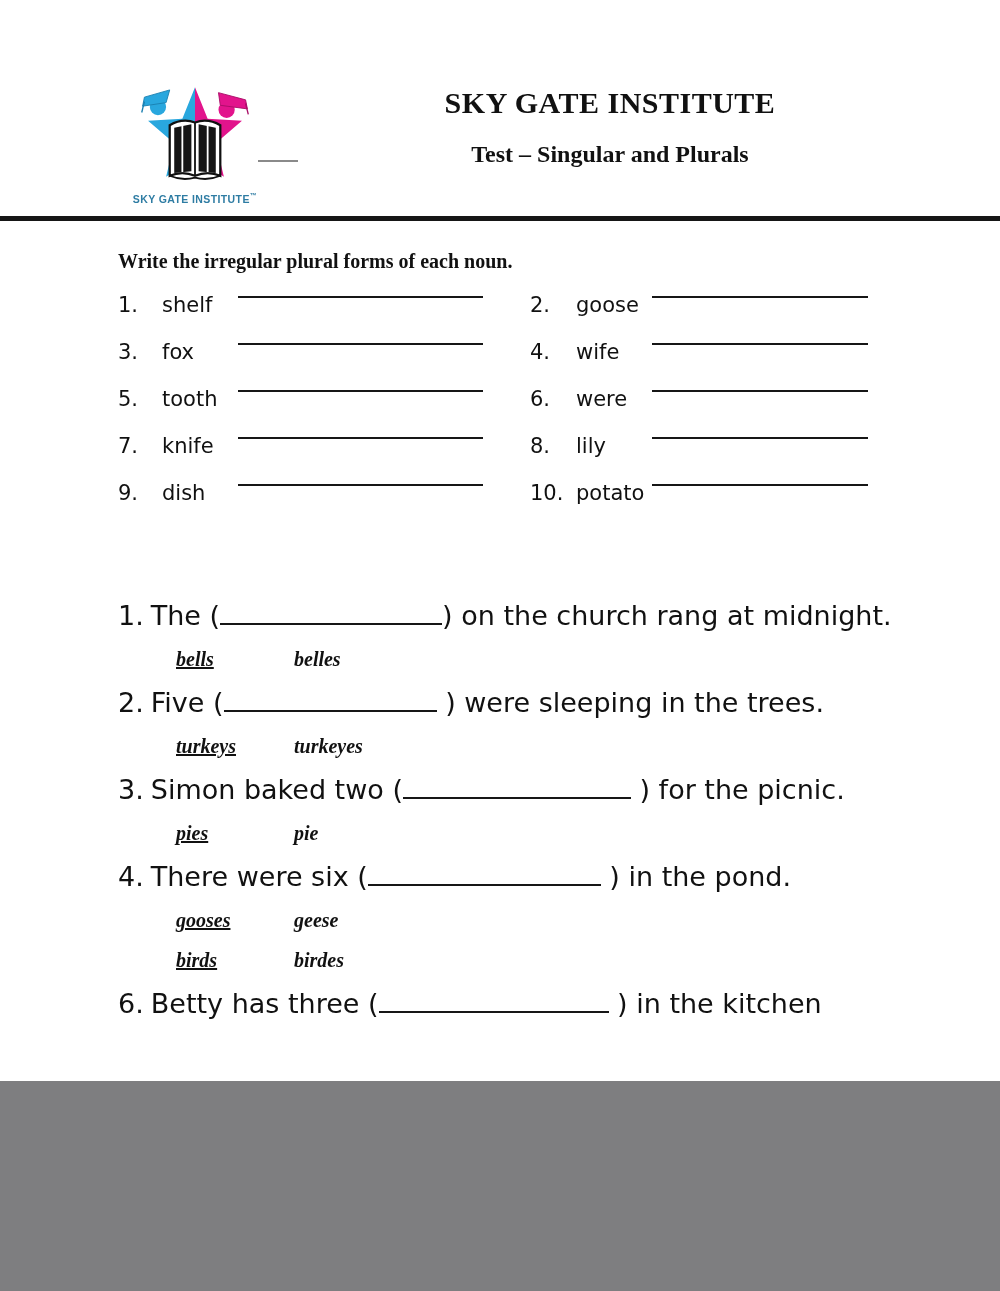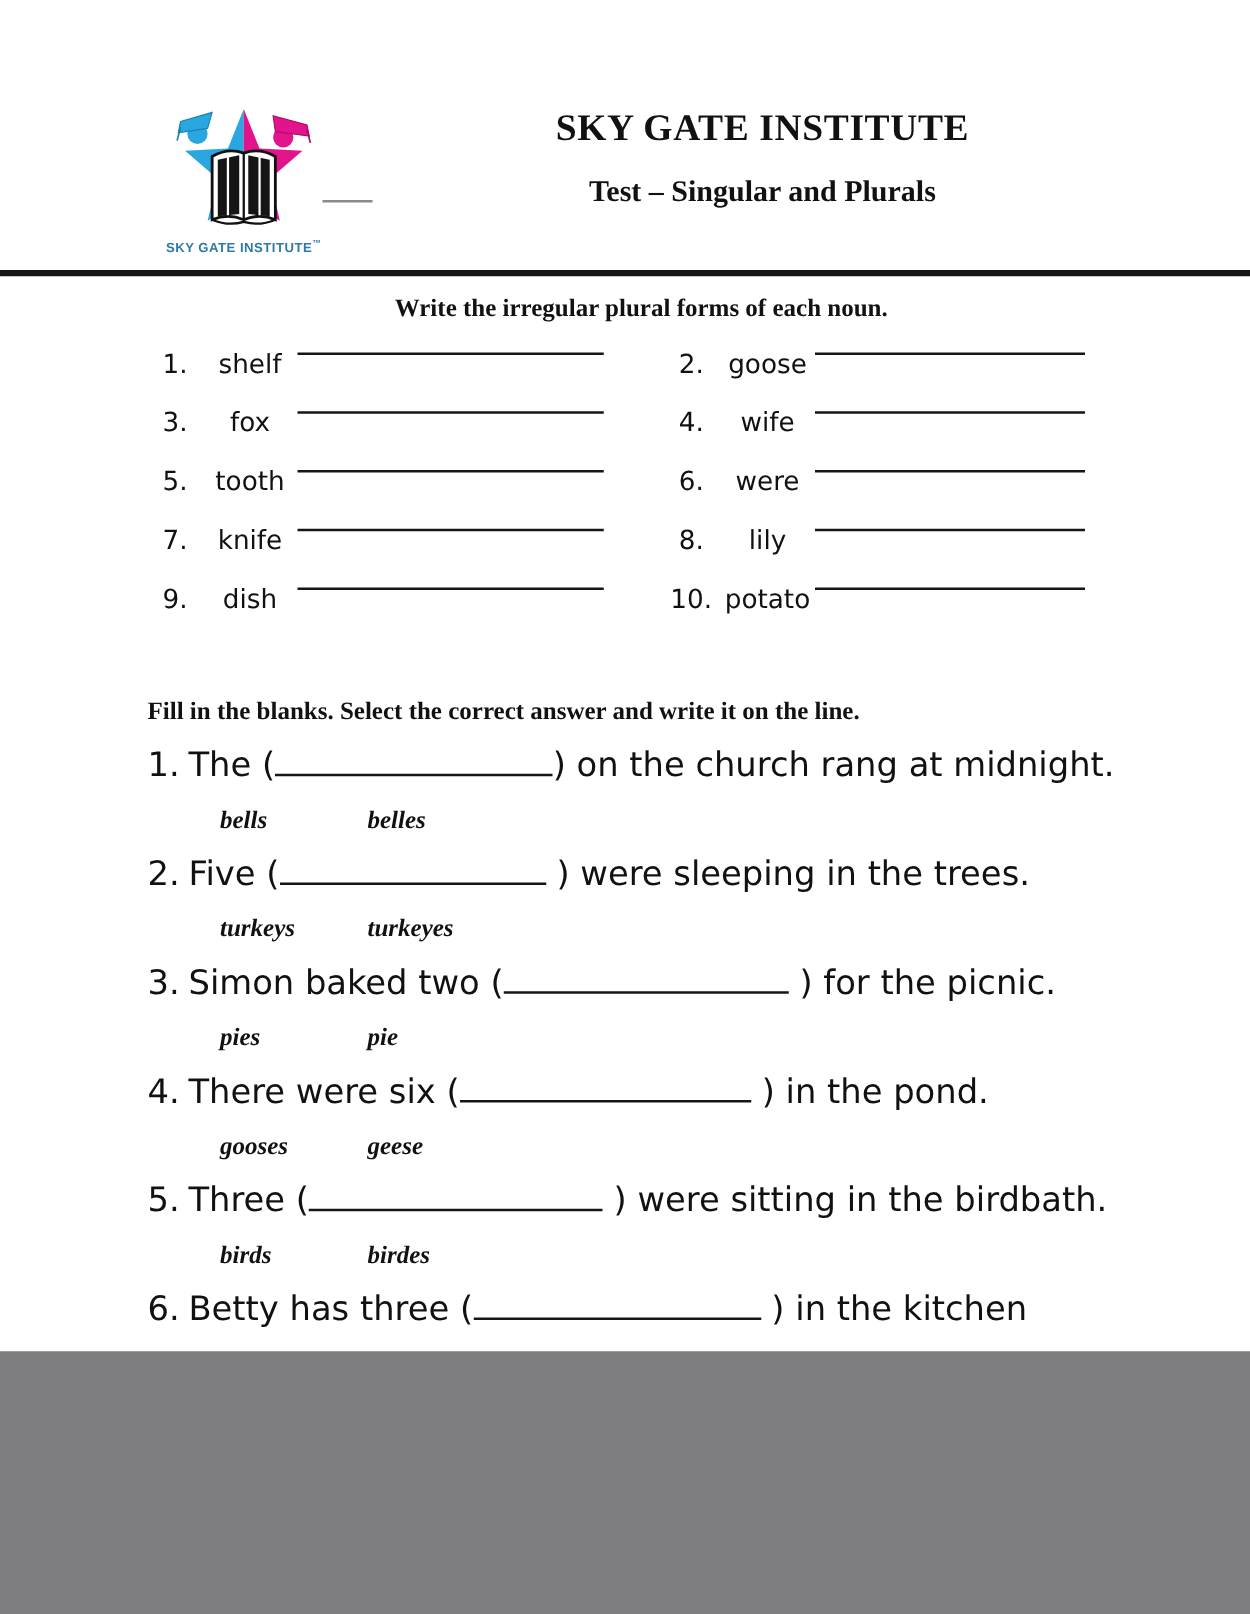--- a/index.html
+++ b/index.html
@@ -19,21 +19,21 @@
   .logo-dash { position:absolute; left:258px; top:160px; width:40px; height:0;
     border-top:2px solid #8a8a8a; }
   .header-text { position:absolute; left:220px; top:86px; width:780px; text-align:center;
     font-family:"Liberation Serif", serif; }
   .institute-name { font-size:30px; font-weight:bold; line-height:1.1; letter-spacing:0.5px; }
   .branches { font-size:17px; font-weight:bold; margin-top:3px; }
   .test-title { font-size:24px; font-weight:bold; margin-top:22px; }
   .rule { position:absolute; left:0; top:216px; width:1000px; height:5px; background:#161616; }
 
   
-  .section-a { position:absolute; left:118px; top:235px; width:790px;text-align:center; }
+  .section-a { position:absolute; left:118px; top:249px; width:790px; }
   .section-heading {
     font-family:"Liberation Serif", serif; font-weight:bold; font-size:20px; line-height:1.2;
   }
   .a-rows { margin-top:19px; }
   .a-row { display:flex; height:26px; margin-bottom:21px; font-size:21px; line-height:26px; }
   .a-cell-1 { width:412px; flex:none; display:flex; }
   .a-cell-2 { flex:1; display:flex; }
   .a-num { flex:none; width:44px; }
   .a-cell-2 .a-num { width:46px; }
   .a-word { flex:none; width:76px; }
@@ -43,21 +43,21 @@
 
   
   .section-b { position:absolute; left:118px; top:557px; width:820px; }
   .b-sentence { font-size:27px; line-height:30px; white-space:nowrap; margin-top:17px; }
   .b-sentence:first-of-type { margin-top:44px; }
   .b-num { display:inline-block; margin-right:7px; }
   .b-options {
     margin-top:16px; height:24px; line-height:24px; padding-left:58px;
     font-family:"Liberation Serif", serif; font-weight:bold; font-style:italic; font-size:20px;
   }
-  .b-opt1 { display:inline-block; min-width:118px; }
+  .b-opt1 { display:inline-block; min-width:118px;text-decoration:underline; }
   .b-opt2 { display:inline-block; }
 
   
   .footer-overlay { position:absolute; left:0; top:1081px; width:1000px; height:210px;
     background:#7e7e80; }
 </style>
 </head>
 <body>
 
 <div class="page">
@@ -169,21 +169,20 @@
           <span class="a-num">10.</span>
           <span class="a-word">potato</span>
           <span class="blank"></span>
         </div>
       </div>
 
     </div>
   </div>
 
   <div class="section-b">
-    <div class="section-heading">Fill in the blanks. Select the correct answer and write it on the line.</div>
 
     <div class="b-sentence">
       <span class="b-num">1.</span><span>The (</span><span class="blank" style="width:222px"></span><span>) on the church rang at midnight.</span>
     </div>
     <div class="b-options">
       <span class="b-opt1">bells</span><span class="b-opt2">belles</span>
     </div>
 
     <div class="b-sentence">
       <span class="b-num">2.</span><span>Five (</span><span class="blank" style="width:213px"></span><span> ) were sleeping in the trees.</span>
@@ -199,23 +198,20 @@
       <span class="b-opt1">pies</span><span class="b-opt2">pie</span>
     </div>
 
     <div class="b-sentence">
       <span class="b-num">4.</span><span>There were six (</span><span class="blank" style="width:233px"></span><span> ) in the pond.</span>
     </div>
     <div class="b-options">
       <span class="b-opt1">gooses</span><span class="b-opt2">geese</span>
     </div>
 
-    <div class="b-sentence">
-      <span class="b-num">5.</span><span>Three (</span><span class="blank" style="width:235px"></span><span> ) were sitting in the birdbath.</span>
-    </div>
     <div class="b-options">
       <span class="b-opt1">birds</span><span class="b-opt2">birdes</span>
     </div>
 
     <div class="b-sentence">
       <span class="b-num">6.</span><span>Betty has three (</span><span class="blank" style="width:230px"></span><span> ) in the kitchen</span>
     </div>
   </div>
 
   <div class="footer-overlay"></div>

